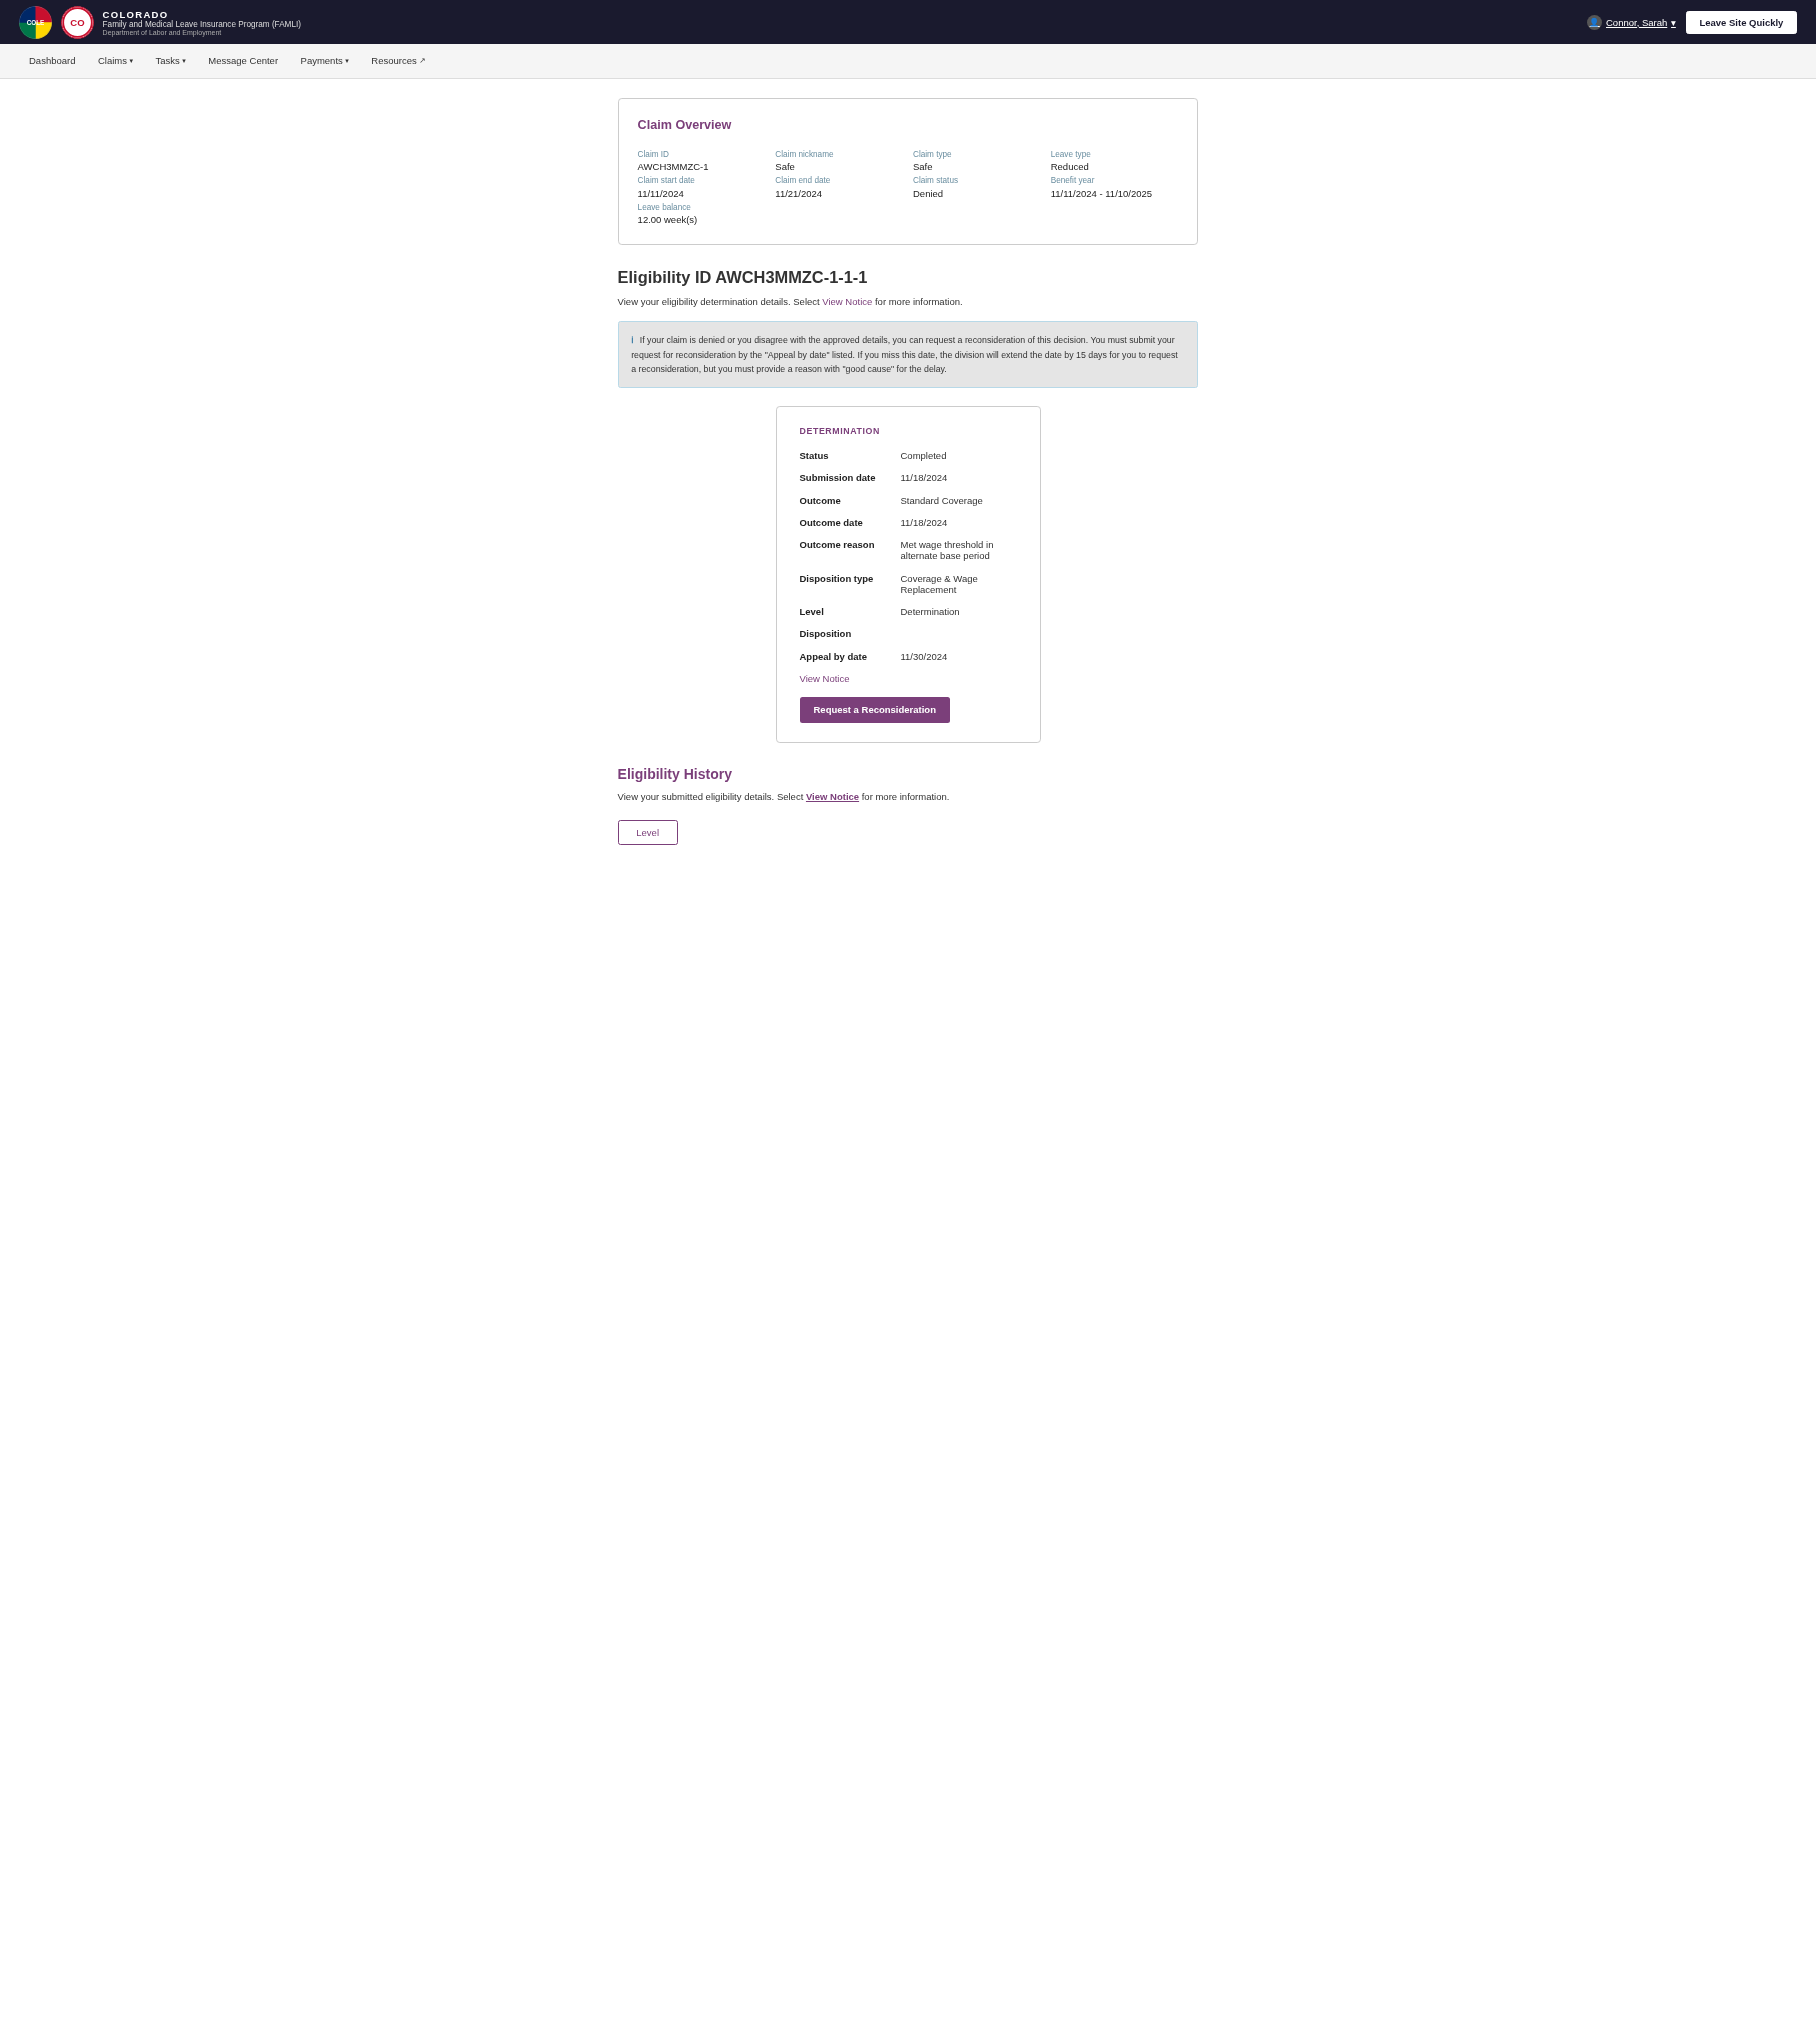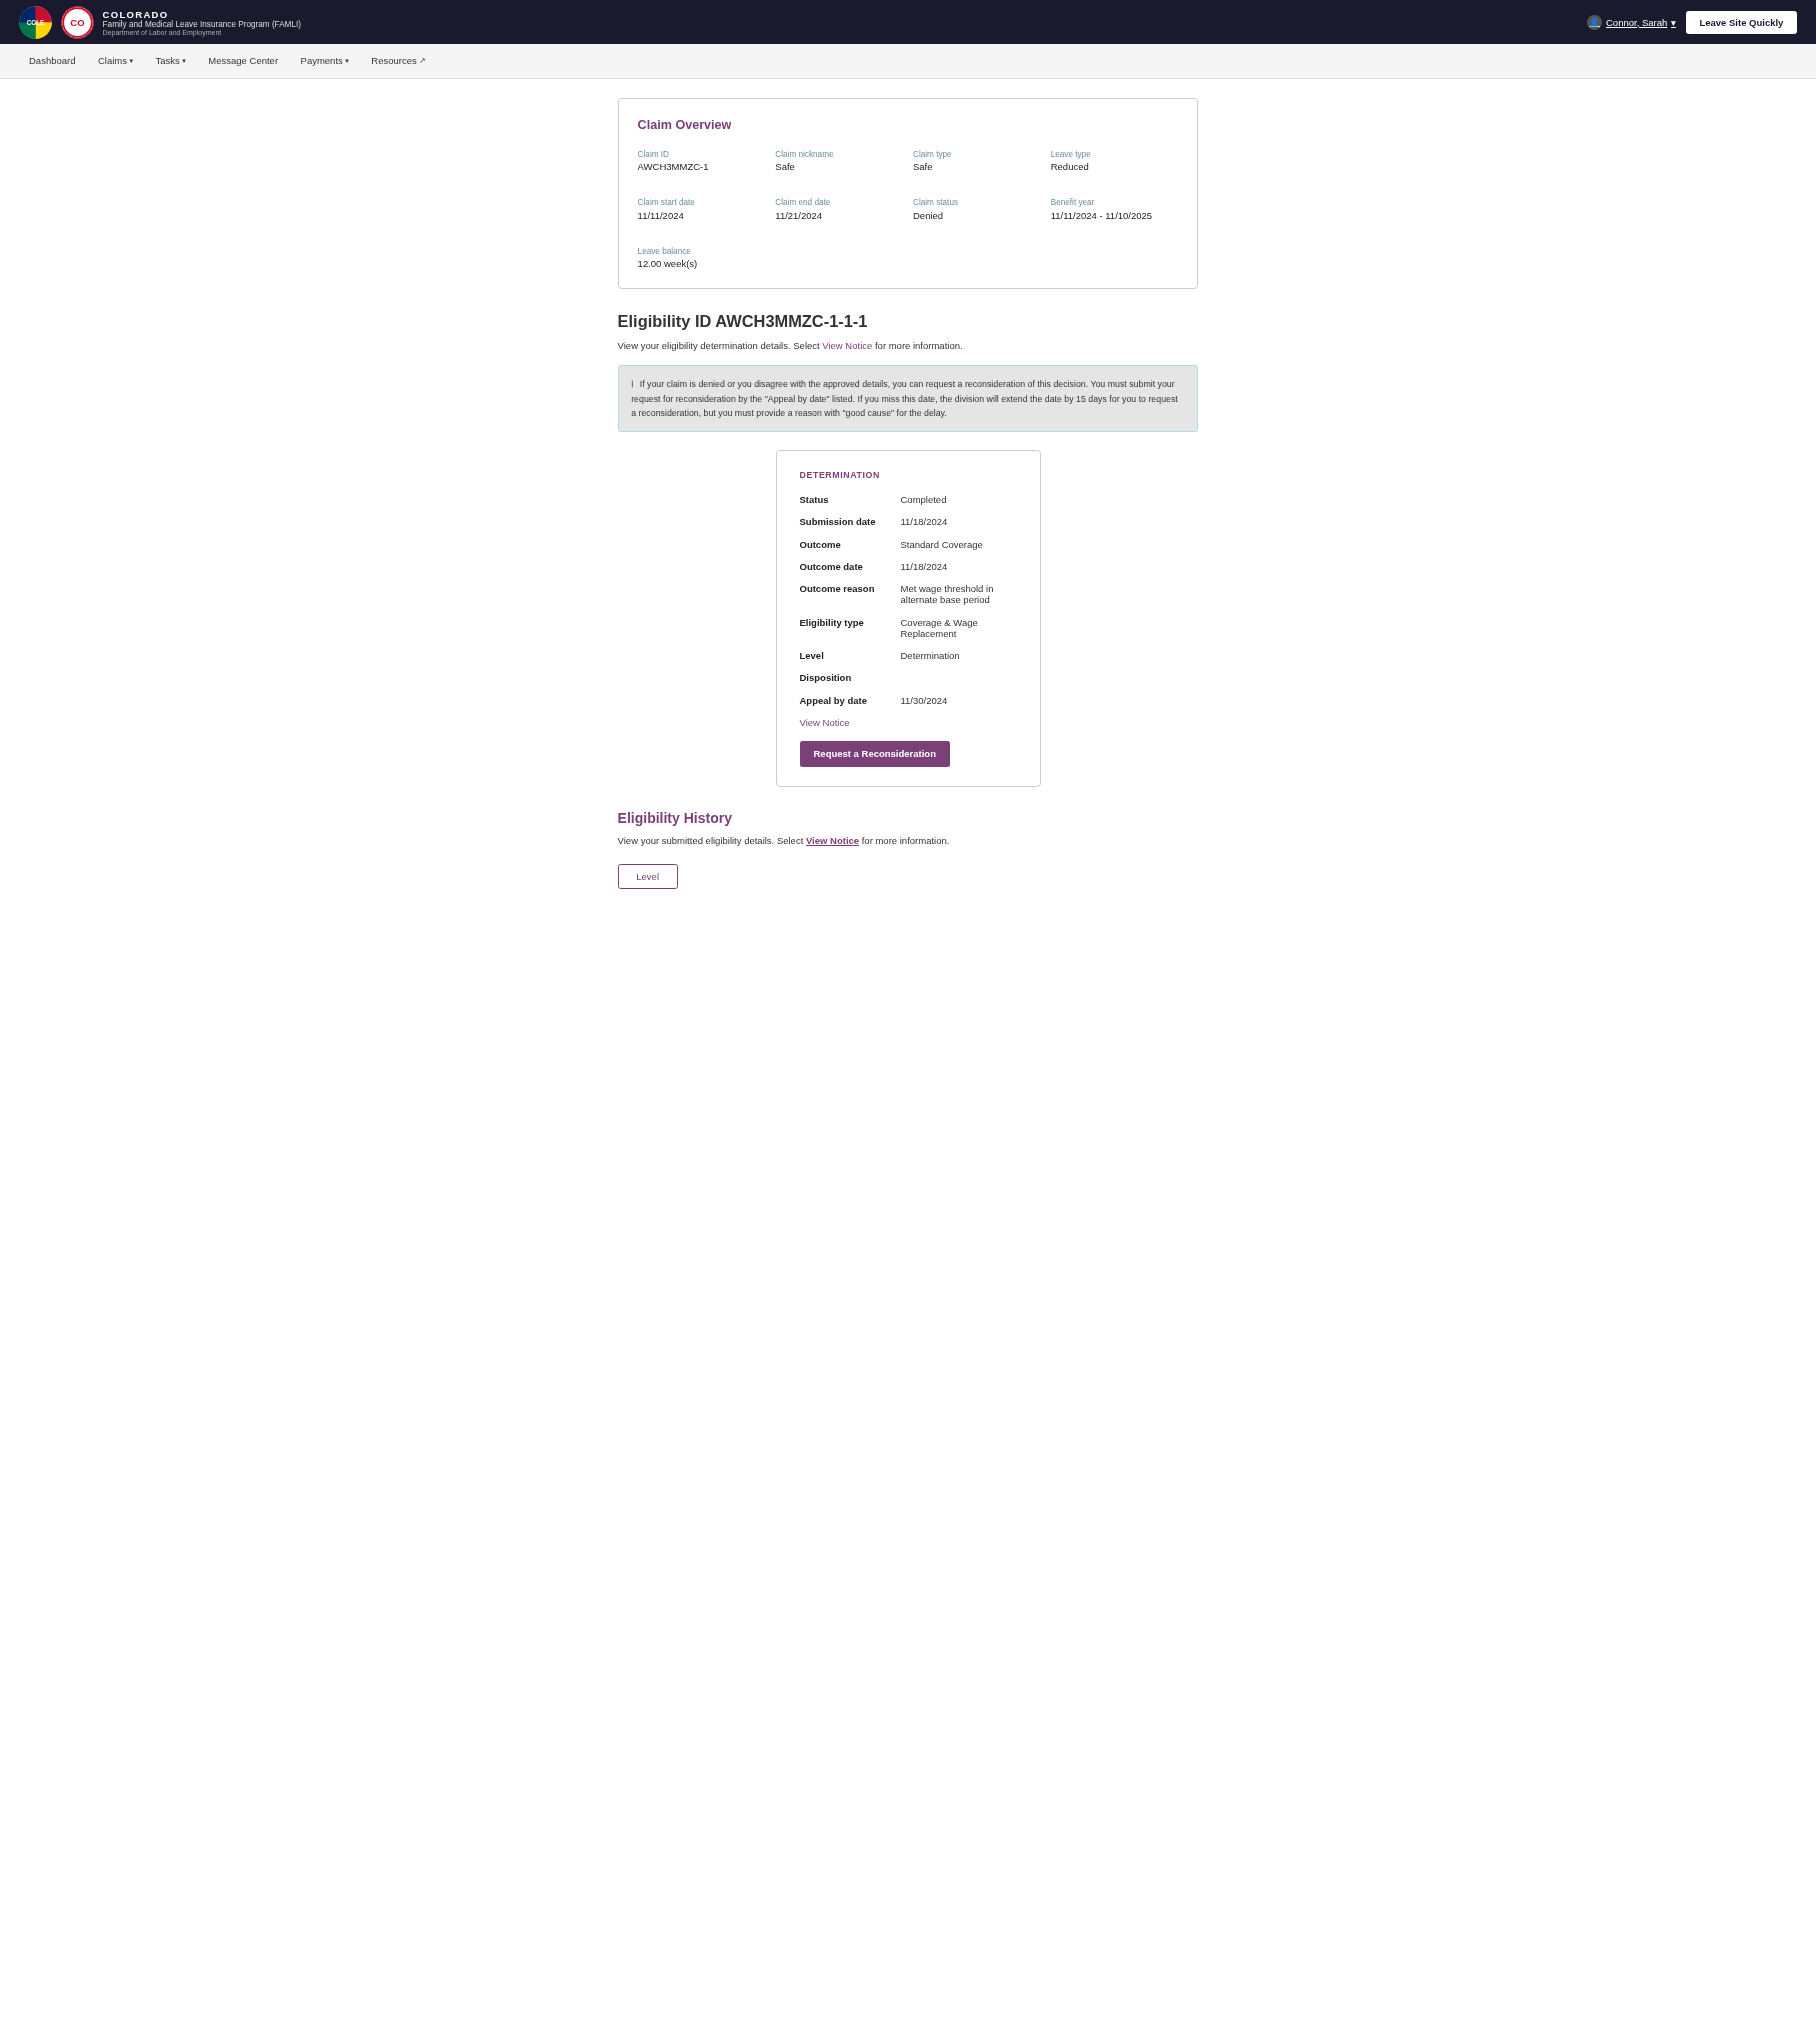--- a/index.html
+++ b/index.html
@@ -140,21 +140,21 @@
     }
     .claim-card-title {
       font-size: 12.6px;
       font-weight: bold;
       color: #7b3f7a;
       margin-bottom: 18px;
     }
     .claim-grid {
       display: grid;
       grid-template-columns: repeat(4, 1fr);
-      gap: 26px 10px;
+      gap: 4px 10px;
     }
     .claim-field label {
       font-size: 8.2px;
       color: #6a8ea0;
       display: block;
       margin-bottom: 2.5px;
     }
     .claim-field .value {
       font-size: 9.5px;
       font-weight: normal;
@@ -412,21 +412,21 @@
       </div>
       <div class="det-row">
         <div class="det-label">Outcome date</div>
         <div class="det-value">11/18/2024</div>
       </div>
       <div class="det-row">
         <div class="det-label">Outcome reason</div>
         <div class="det-value">Met wage threshold in alternate base period</div>
       </div>
       <div class="det-row">
-        <div class="det-label">Eligibility type</div>
+        <div class="det-label">Disposition type</div>
         <div class="det-value">Coverage &amp; Wage Replacement</div>
       </div>
       <div class="det-row">
         <div class="det-label">Level</div>
         <div class="det-value">Determination</div>
       </div>
       <div class="det-row">
         <div class="det-label">Disposition</div>
         <div class="det-value"></div>
       </div>

